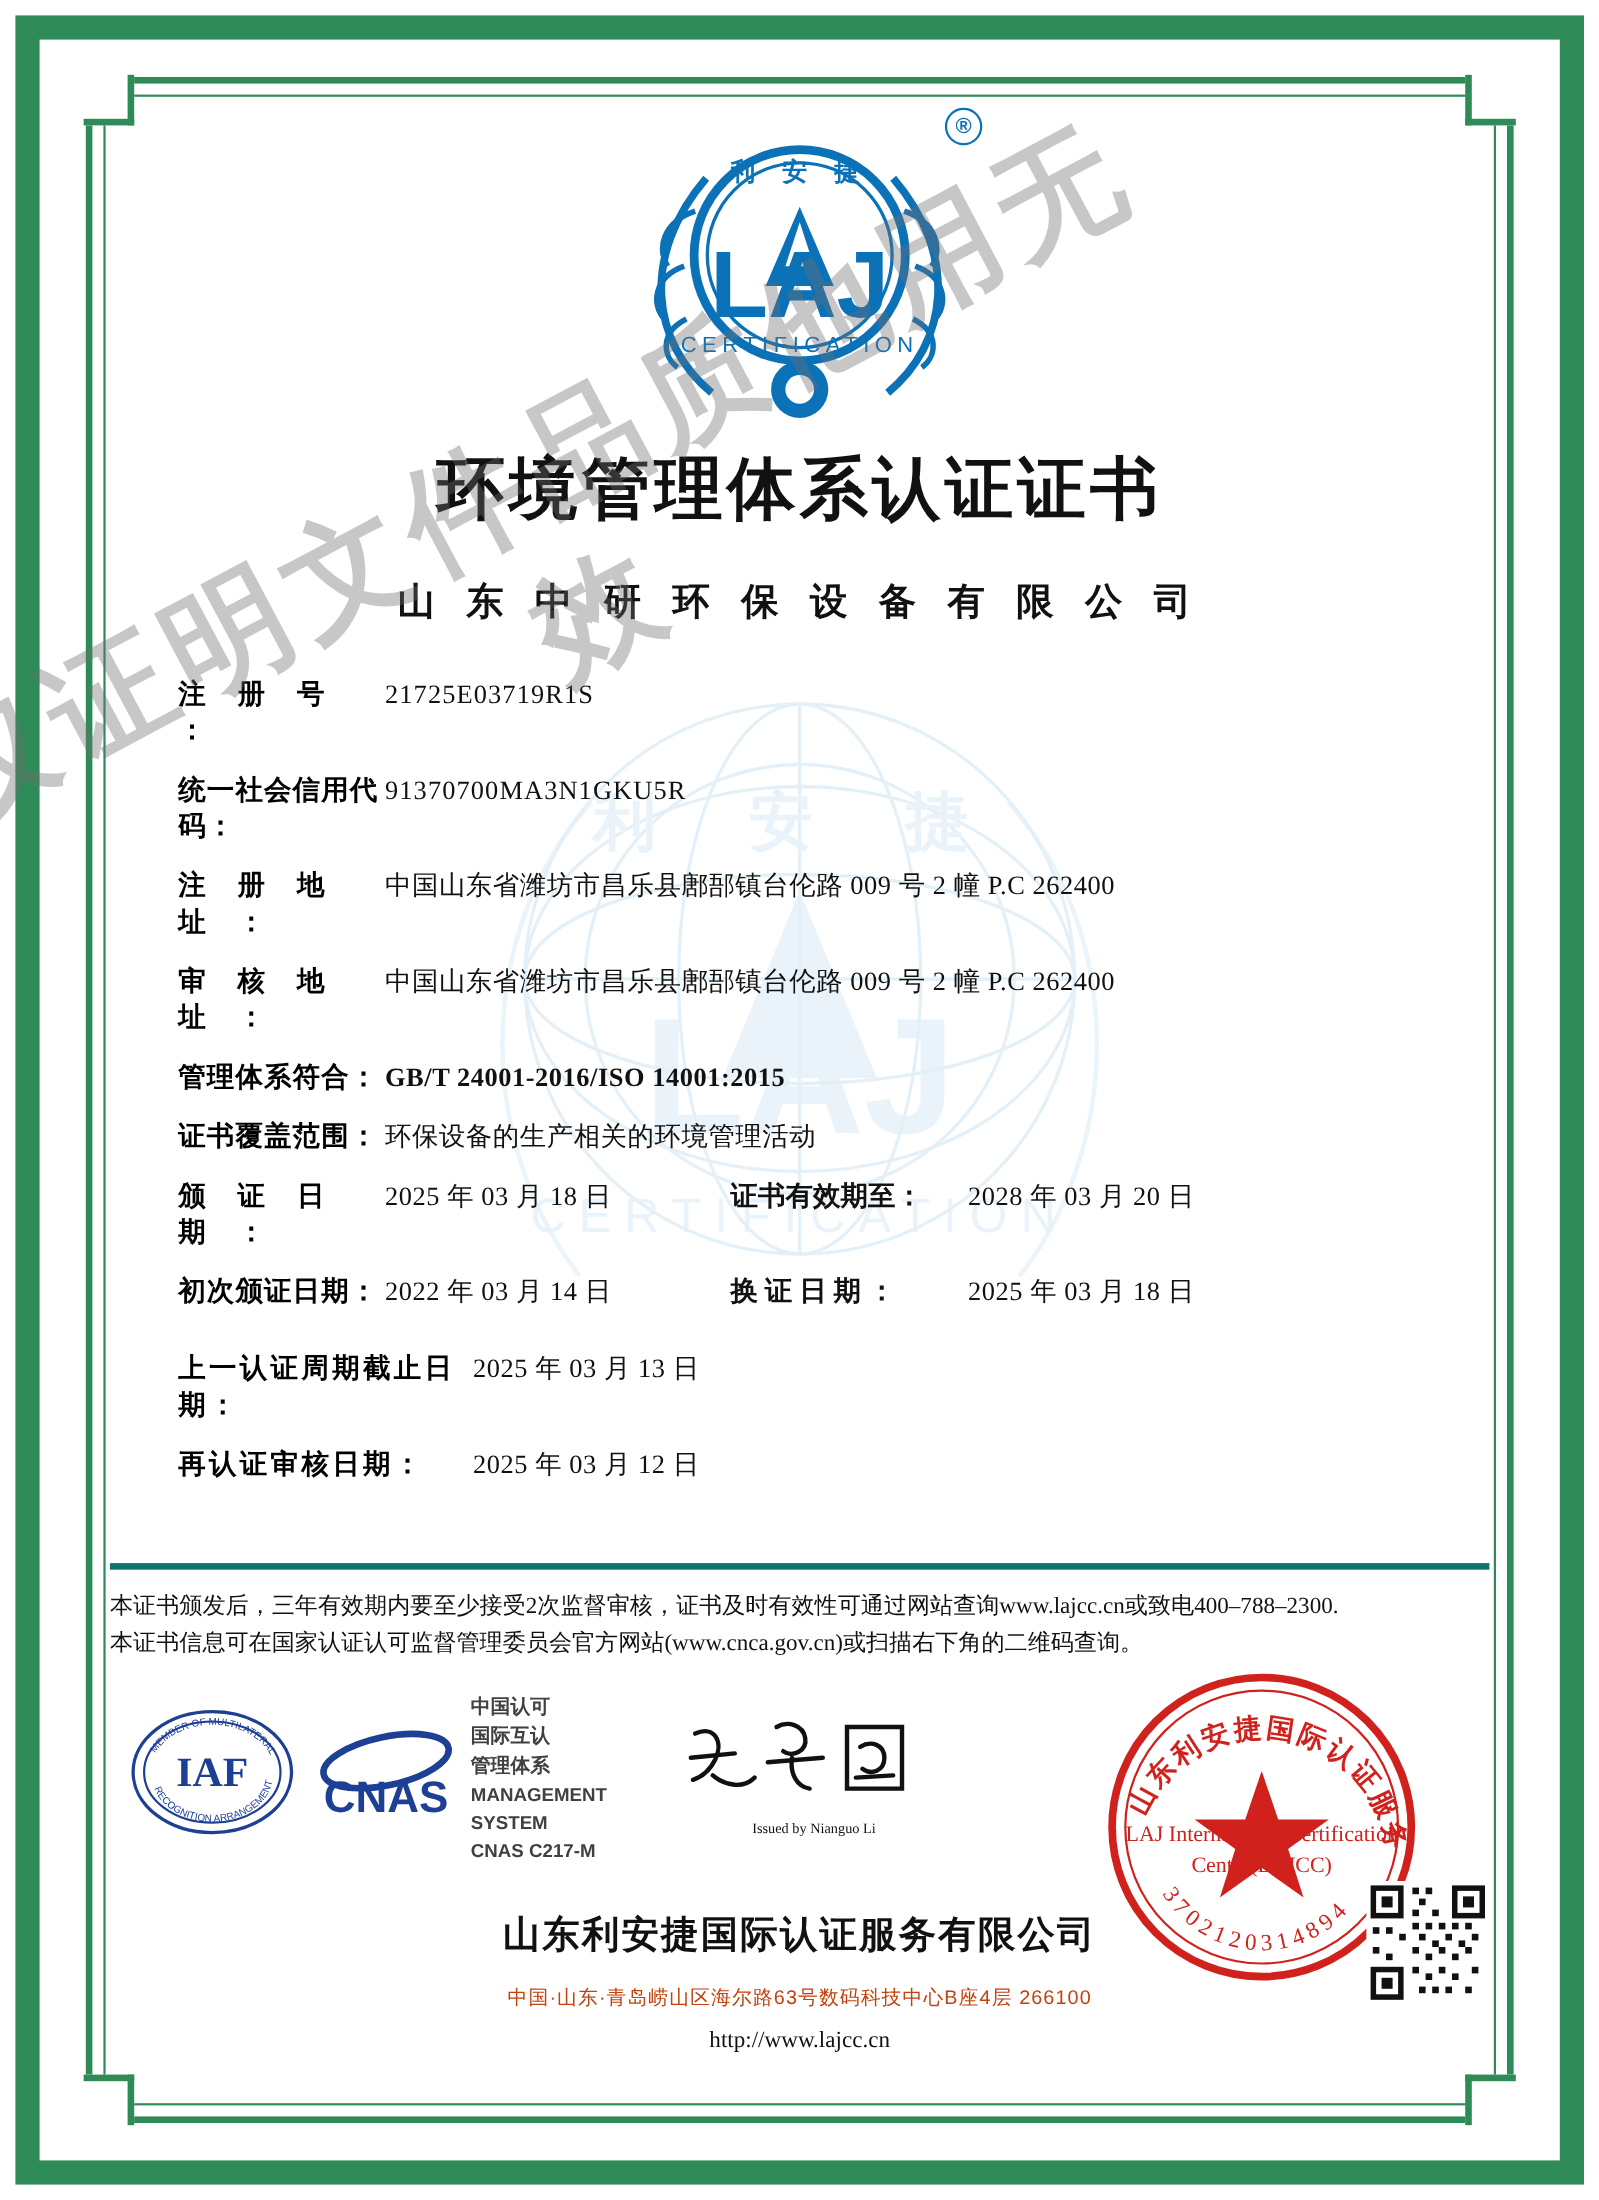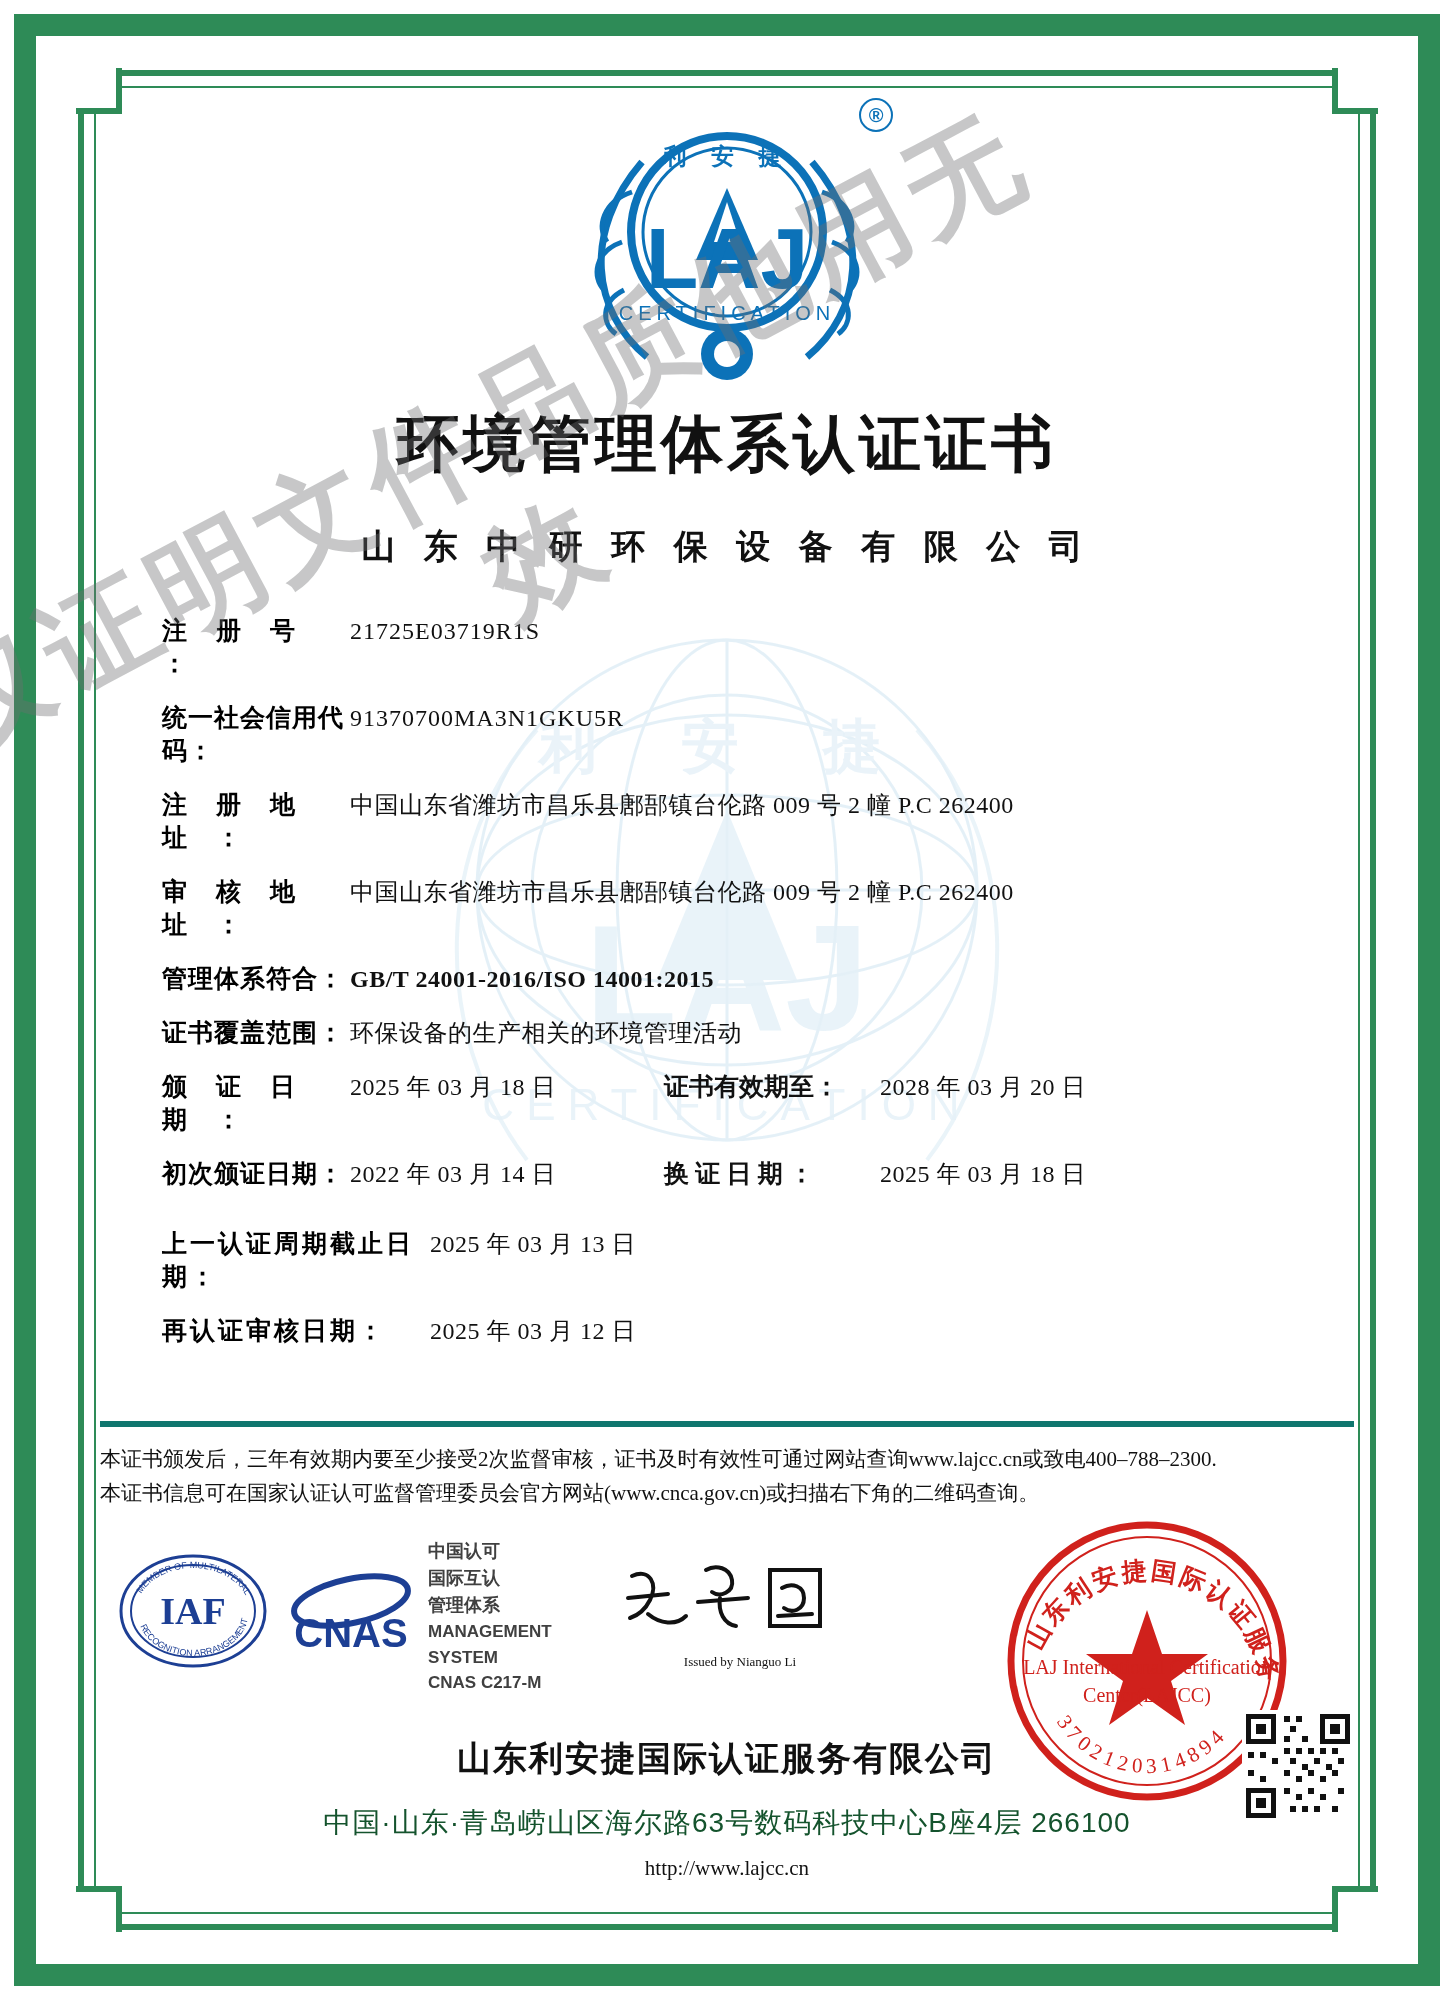--- a/index.html
+++ b/index.html
@@ -154,21 +154,21 @@
   .cnas-txt .cn { font-size:18px; }
   .sign { position:absolute; left:520px; top:18px; width:240px; text-align:center; }
   .sign-img { width:210px; height:86px; }
   .sign-cap { font-family:"Liberation Serif", serif; font-size:13px; margin-top:14px; color:#111; }
   .seal { position:absolute; right:64px; top:-18px; width:286px; height:286px; }
   .qr { position:absolute; right:0px; top:174px; width:112px; height:112px; }
 
   
   .footer { margin-top: 30px; text-align:center; position:relative; z-index:7; }
   .f1 { font-family:"Liberation Serif", serif; font-weight:bold; font-size:34px; letter-spacing:2px; color:#111; }
-  .f2 { font-family:"Liberation Sans", sans-serif; font-size:28px; margin-top:22px; color:#14532d; letter-spacing:1px; }
+  .f2 { font-family:"Liberation Sans", sans-serif; font-size:18px; margin-top:22px; color:#c2410c; letter-spacing:1px; }
   .f3 { font-family:"Liberation Serif", serif; font-size:21px; margin-top:14px; color:#111; }
 </style>
 </head>
 <body>
 
 <div class="page">
 
   <div class="border-outer"></div>
   <div class="border-inner-pad"></div>
   <div class="deco">

